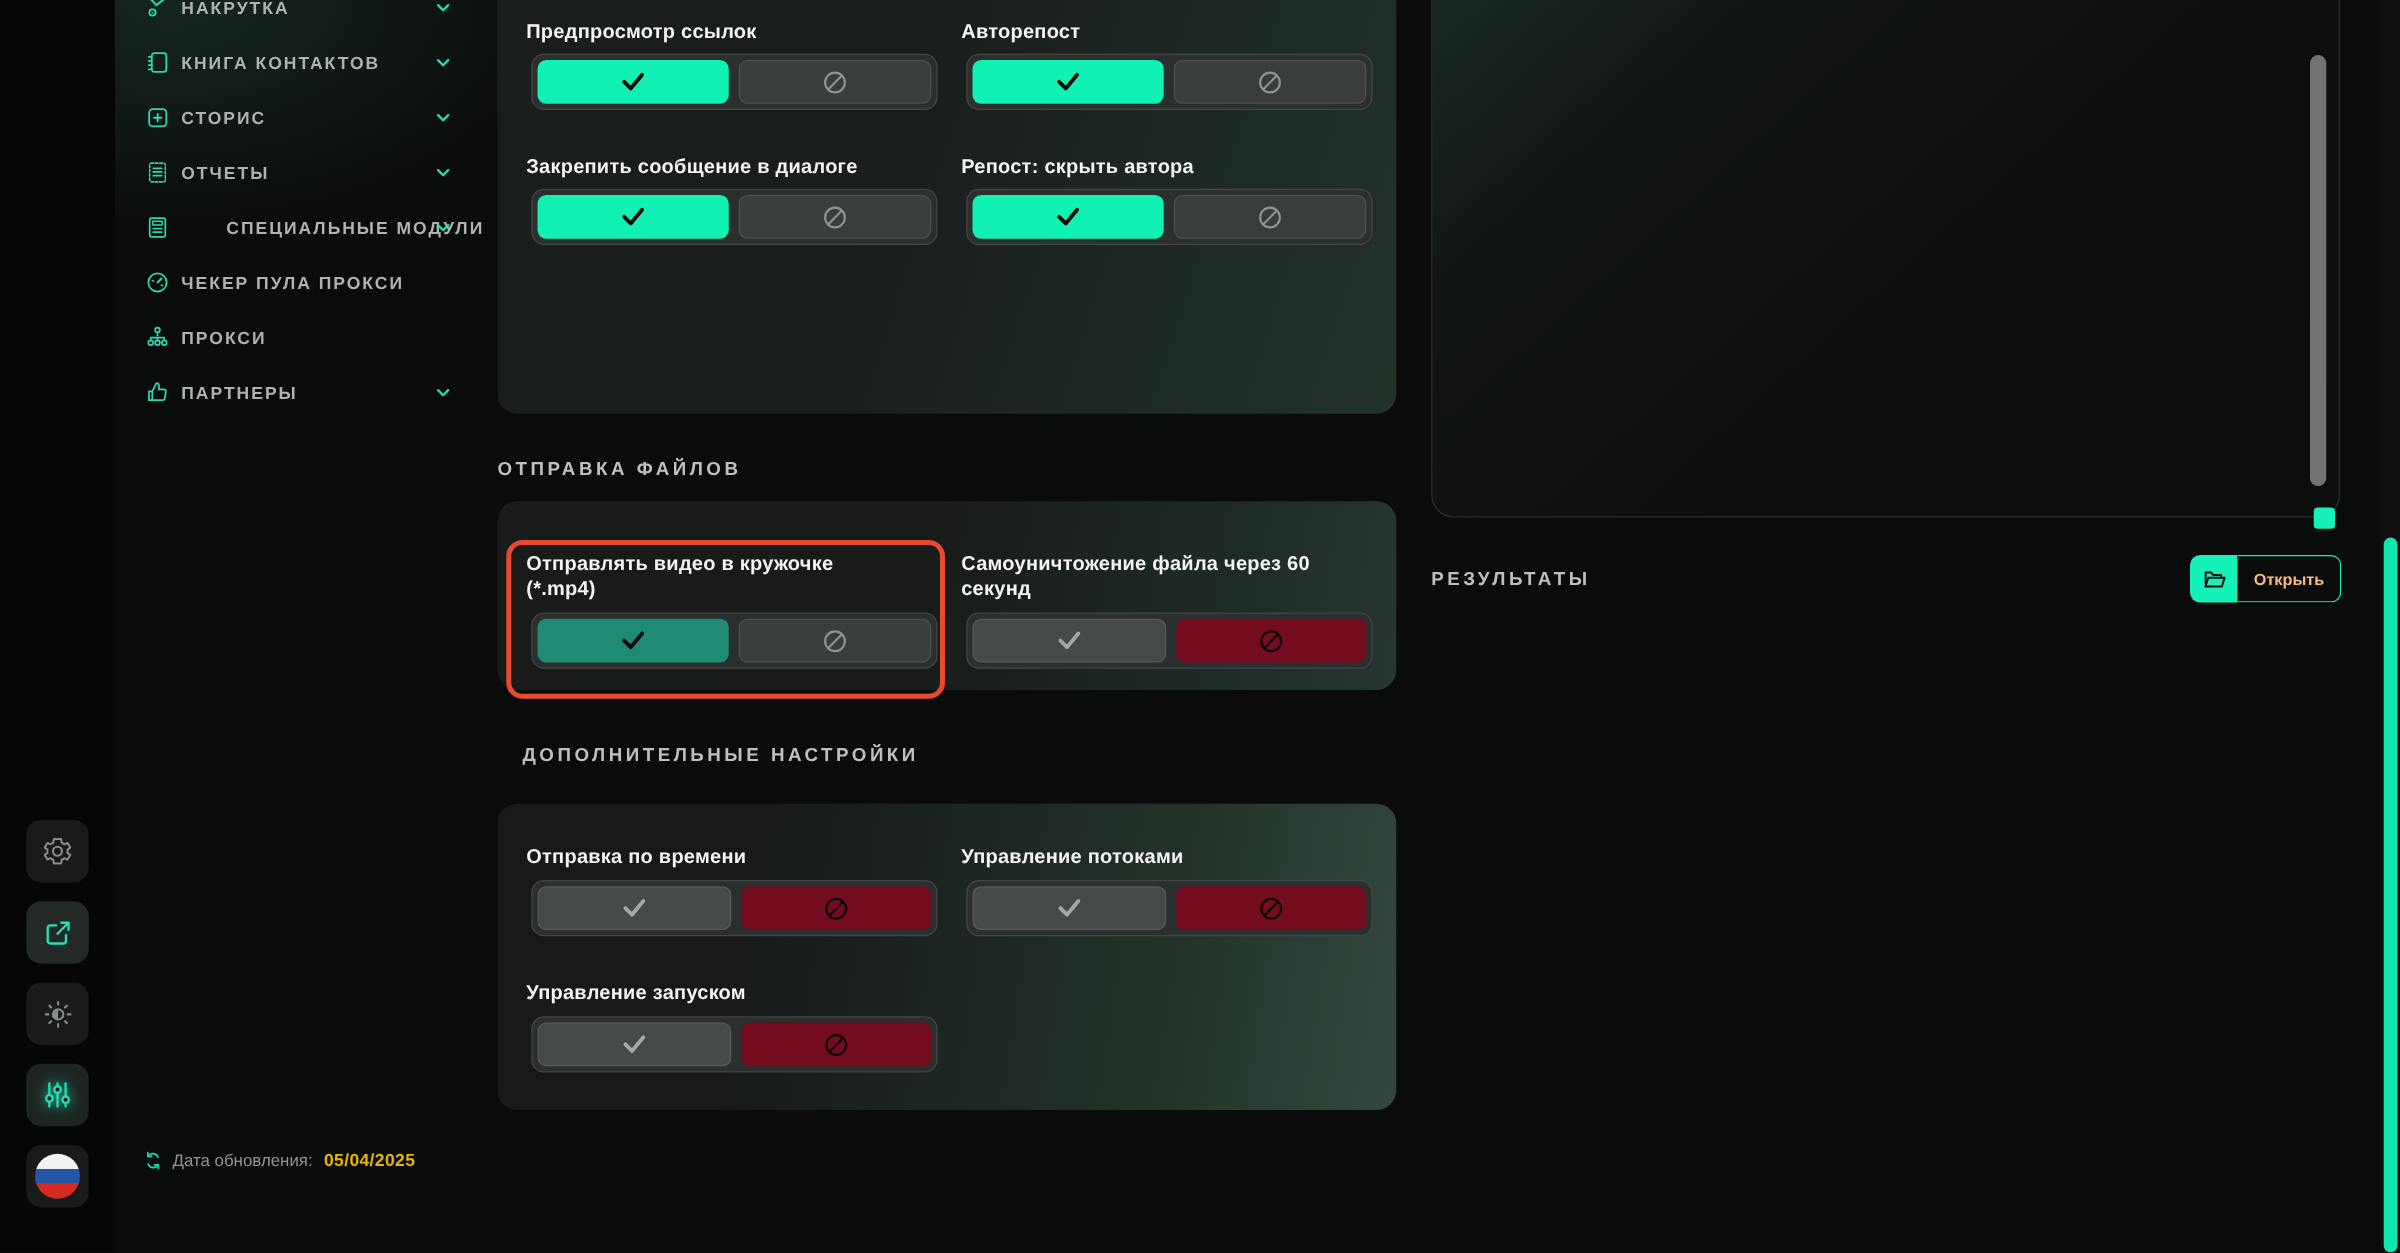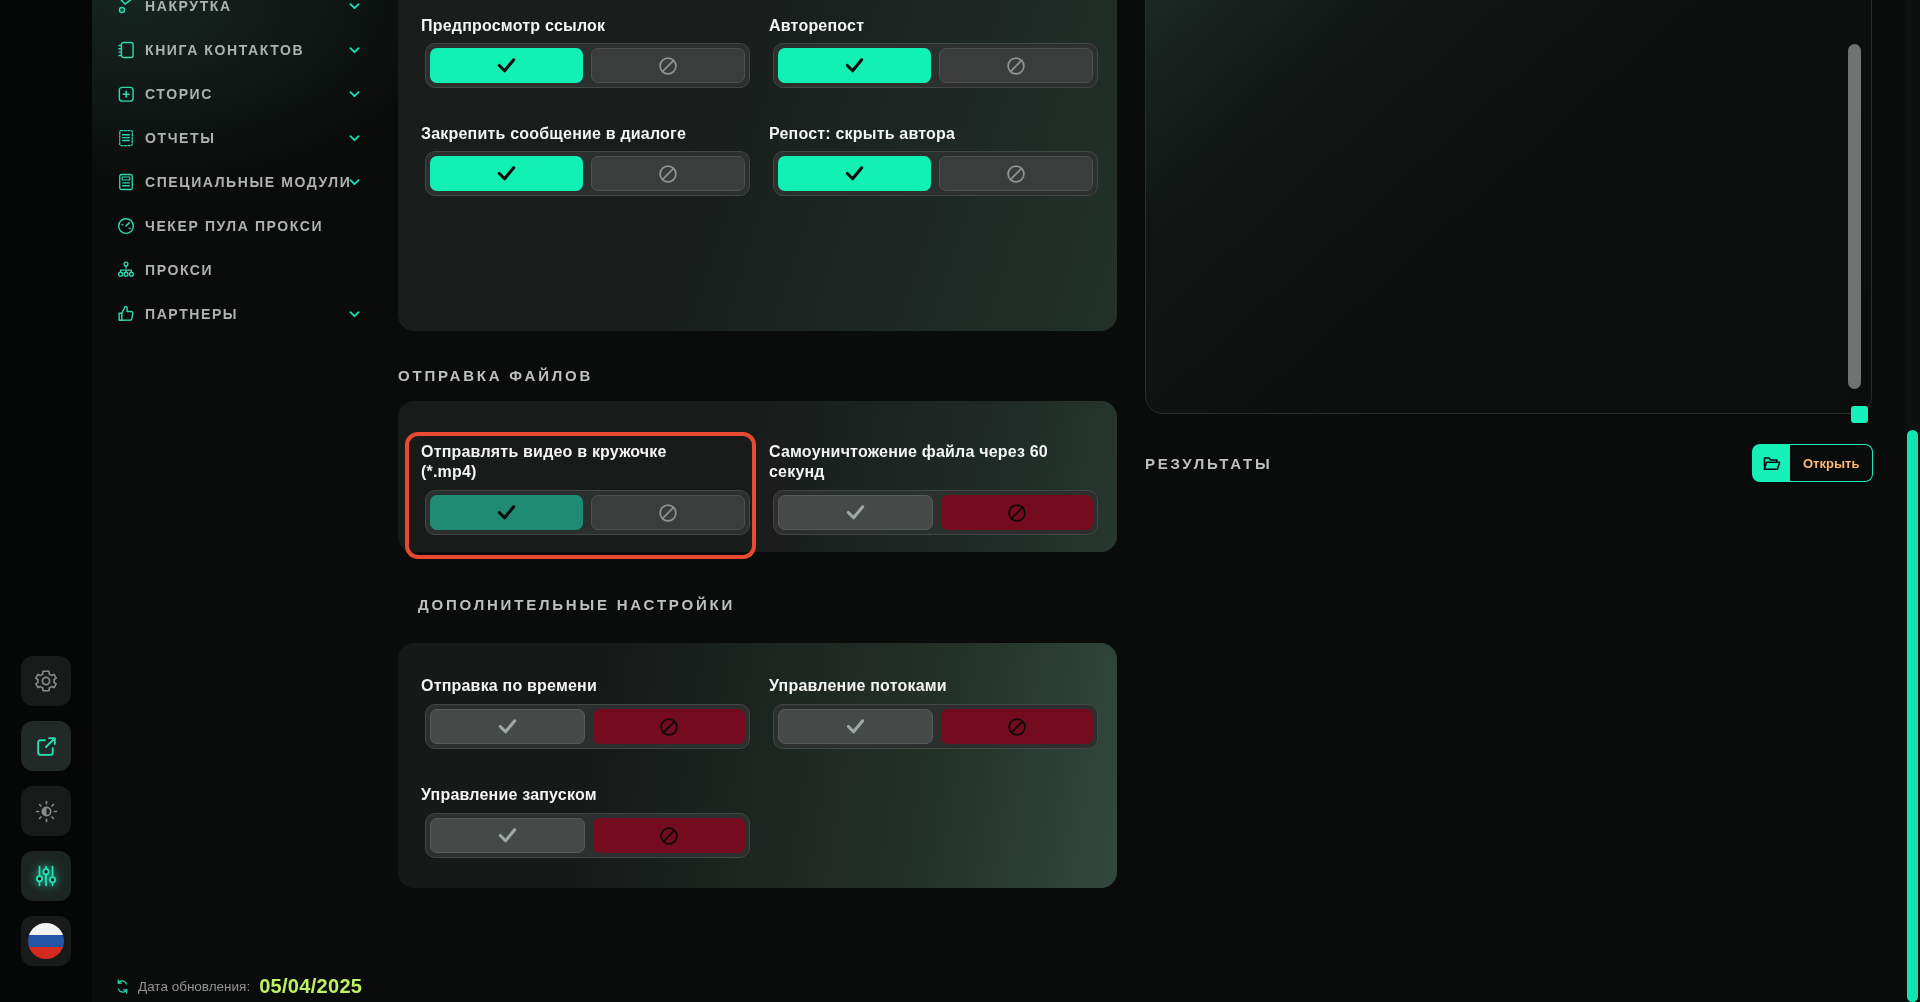--- a/index.html
+++ b/index.html
@@ -71,24 +71,24 @@
   .msg-thumb{position:absolute;left:1848px;top:44px;width:13px;height:345px;background:#6F7371;border-radius:7px;}
   .resize{position:absolute;left:1851px;top:406px;width:17px;height:17px;background:#15F1B9;border-radius:3px;
           display:flex;align-items:center;justify-content:center;color:#0A0B0A;cursor:pointer;}
   
   .open-btn{position:absolute;left:1752px;top:444px;height:38px;display:flex;cursor:pointer;}
   .ob-ico{width:38px;height:38px;background:#15F1B9;border-radius:8px 0 0 8px;display:flex;
           align-items:center;justify-content:center;color:#0A0B0A;}
   .ob-txt{height:38px;border:1.5px solid #15F1B9;border-left:none;border-radius:0 8px 8px 0;
           display:flex;align-items:center;padding:0 13px;color:#fdba74;font-size:13px;font-weight:700;}
   
-  .footer{position:absolute;left:114px;top:973px;height:26px;display:flex;align-items:center;gap:7px;}
+  .footer{position:absolute;left:114px;top:915px;height:26px;display:flex;align-items:center;gap:7px;}
   .f-ic{color:#20DCAD;width:17px;height:17px;}
   .f-label{color:#8F9592;font-size:13.5px;}
-  .f-value{color:#bef264;font-size:20px;font-weight:700;margin-left:2px;letter-spacing:.3px;}
+  .f-value{color:#eab308;font-size:14px;font-weight:700;margin-left:2px;letter-spacing:.3px;}
   
   .page-track{position:absolute;right:0;top:0;width:15px;height:1002px;background:#0E100F;}
   .page-thumb{position:absolute;right:2px;top:430px;width:11px;height:572px;background:#12E5AF;border-radius:5.5px;cursor:pointer;}
 </style>
 </head>
 <body>
 
 <div class="stage">
   <div class="glow"></div>
 
@@ -186,21 +186,21 @@
             <path d="M8 8h8M8 11.5h8M8 15h8" stroke-width="1.7"></path>
           </svg>
         </span>
         <span class="sb-label">ОТЧЕТЫ</span>
         <span class="ic sb-ch">
           <svg viewBox="0 0 24 24" width="15" height="15">
             <path d="M5.5 9l6.5 6.5L18.5 9" stroke-width="3"></path>
           </svg>
         </span>
       </div>
-      <div class="sb-item" style="top: 170px;">
+      <div class="sb-item" style="top: 170px; gap: 36px;">
         <span class="ic sb-ic">
           <svg viewBox="0 0 24 24" width="20" height="20">
             <rect x="4.5" y="3" width="15" height="18" rx="2" stroke-width="1.6"></rect>
             <rect x="7.5" y="6" width="9" height="3.6" stroke-width="1.4"></rect>
             <path d="M8 13h2M11 13h2M14 13h2M8 16.5h2M11 16.5h2M14 16.5h2" stroke-width="1.7"></path>
           </svg>
         </span>
         <span class="sb-label">СПЕЦИАЛЬНЫЕ МОДУЛИ</span>
         <span class="ic sb-ch">
           <svg viewBox="0 0 24 24" width="15" height="15">

